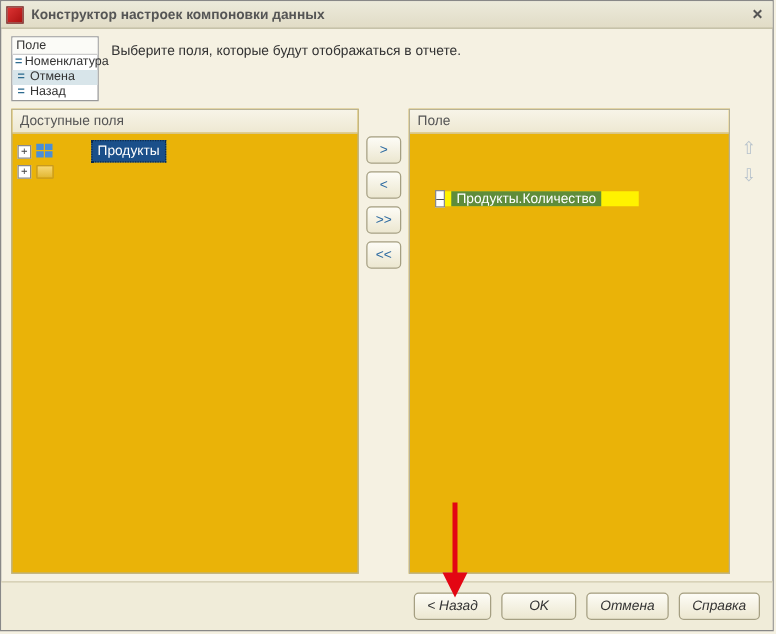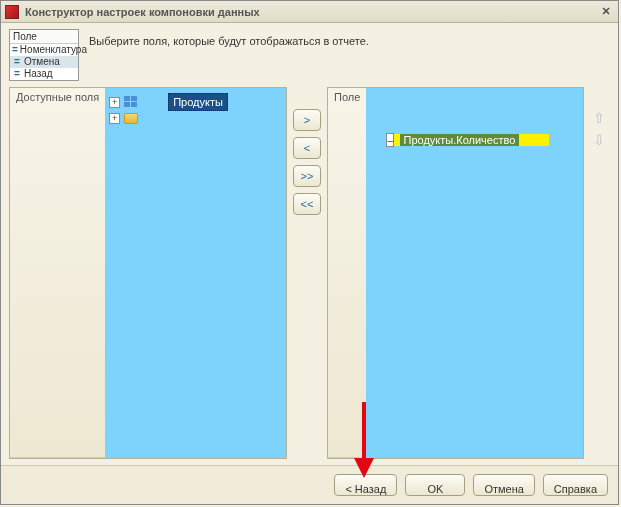--- a/index.html
+++ b/index.html
@@ -56,24 +56,24 @@
   .mini-eq { color:#2d6b8f; font-weight:bold; width:10px; text-align:center;}
   .instr { padding-top:6px; color:#333; }
   .columns {
     flex:1;
     display:flex;
     padding:4px 8px 6px 8px;
     gap:6px;
     min-height:0;
   }
   .panel {
-    background:#7dd3fc;
+    background:#eab308;
     border:1px solid #b7b296;
     display:flex;
-    flex-direction:row;
+    flex-direction:column;
     min-height:0;
   }
   .left-panel { width:278px; }
   .right-panel { flex:1; }
   .panel-head {
     background:linear-gradient(#f7f4e8,#eee8d2);
     border-bottom:1px solid #d3cdb1;
     padding:3px 6px;
     color:#555;
   }
@@ -184,23 +184,24 @@
     gap:8px;
     background:#f0ecd9;
   }
   .btn {
     min-width:60px;
     height:22px;
     padding:0 10px;
     border:1px solid #a59f82;
     background:linear-gradient(#fdfcf6,#ece7d0);
     border-radius:4px;
-    display:flex; align-items:flex-end; justify-content:center;
+    display:flex; align-items:center; justify-content:center;
     color:#333;
     cursor:pointer;
+    font-style:italic;
   }
   
   .red-arrow {
     position:absolute;
     left:352px;
     top:400px;
     width:24px;
     height:80px;
     pointer-events:none;
   }

